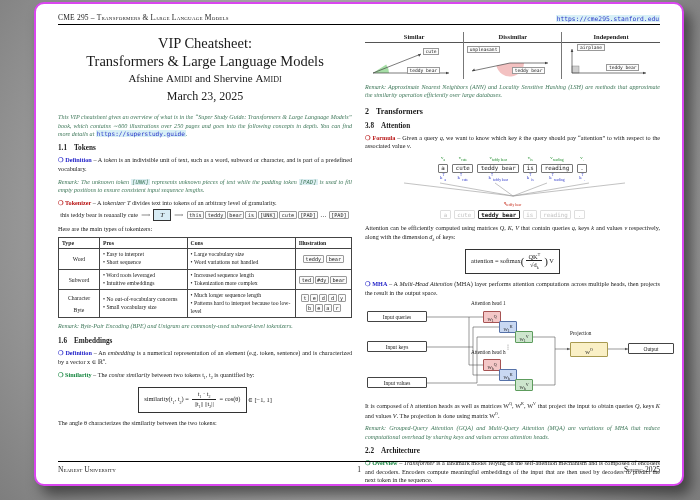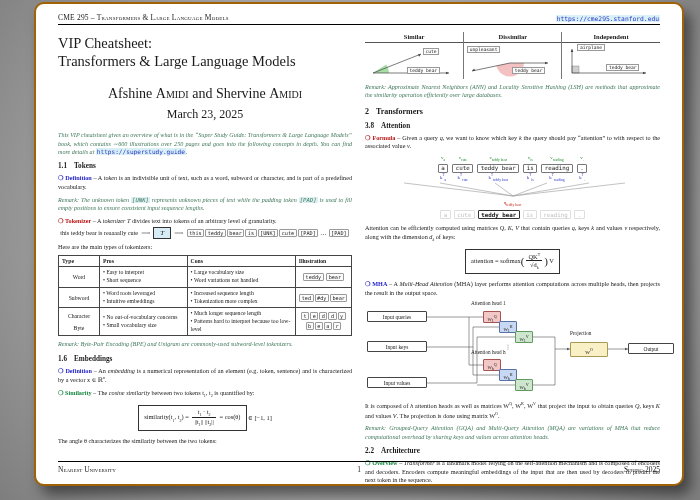--- a/index.html
+++ b/index.html
@@ -3,39 +3,39 @@
 <meta charset="utf-8">
 <style>
   html,body{margin:0;padding:0;}
   body{
     width:700px;height:500px;position:relative;overflow:hidden;
     background:radial-gradient(circle at 50% 45%, #b4b4b4 0%, #a7a7a7 55%, #7e7e7e 100%);
     font-family:"Liberation Serif","DejaVu Serif",serif;color:#1a1a1a;
   }
   .page{
     position:absolute;left:34px;top:2px;width:650px;height:484px;box-sizing:border-box;
-    background:#ffffff;border:2px solid #a16207;border-radius:10px;
+    background:#ffffff;border:2px solid #d946ef;border-radius:10px;
     box-shadow:7px 9px 14px rgba(0,0,0,0.5);
     padding:9px 22px 22px 22px;overflow:hidden;
   }
   
   .phead{display:flex;justify-content:space-between;align-items:flex-end;
     border-bottom:1px solid #000;padding-bottom:2px;}
   .phead .course{font-variant:small-caps;font-size:7.5px;letter-spacing:.2px;}
   .phead .url{font-family:"DejaVu Sans Mono",monospace;font-size:6.3px;}
   .pfoot{position:absolute;left:22px;right:22px;bottom:10px;border-top:1px solid #000;
     padding-top:3px;display:flex;justify-content:space-between;font-size:7.5px;}
   .pfoot .fcenter{position:absolute;left:0;right:0;text-align:center;}
   .sc{font-variant:small-caps;}
   
   .cols{display:flex;gap:13px;margin-top:5px;}
   .col{width:295px;}
   
-  .title{text-align:left;font-size:14.5px;line-height:1.25;margin-top:4px;}
-  .authors{text-align:center;font-size:14px;margin-top:16px;}
+  .title{text-align:center;font-size:14.5px;line-height:1.25;margin-top:4px;}
+  .authors{text-align:center;font-size:11px;margin-top:2px;}
   .date{text-align:center;font-size:12px;margin-top:5px;}
   
   p.body{font-size:6.2px;line-height:1.38;margin:4px 0;text-align:justify;}
   p.remark{font-size:6.1px;line-height:1.38;margin:4px 0;text-align:justify;
     font-style:italic;color:#40795b;}
   .kw{font-weight:bold;}
   .kb{color:#2323c8;}
   .kr{color:#b81414;}
   .kg{color:#12843c;}
   .sec{font-size:8px;font-weight:bold;margin:7px 0 3px 0;}

